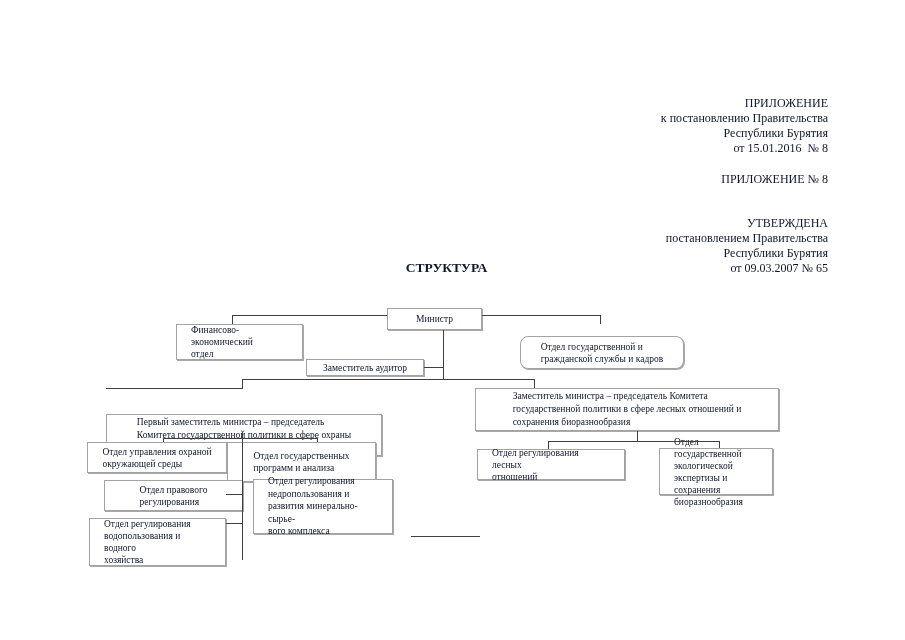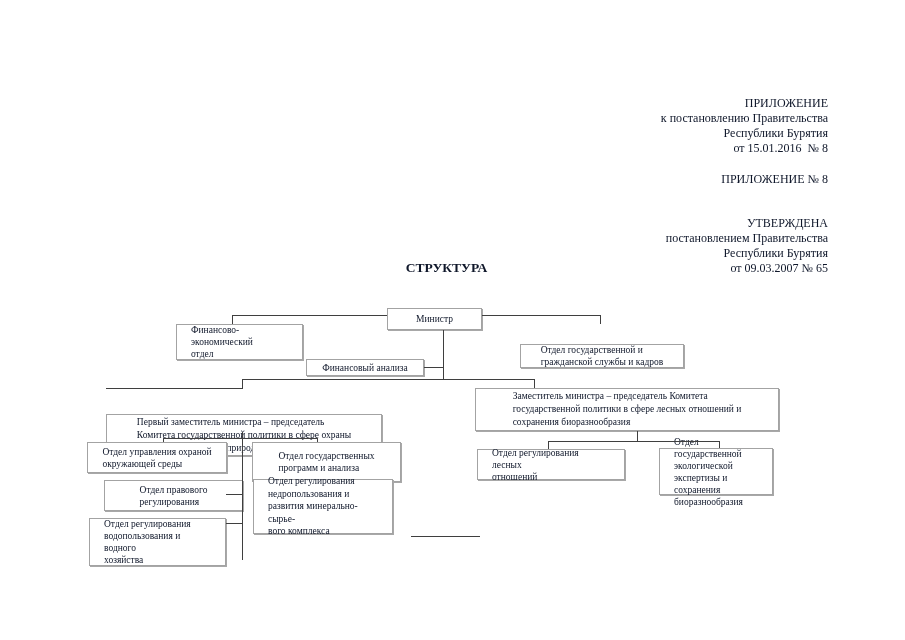--- a/index.html
+++ b/index.html
@@ -22,26 +22,26 @@
   
   .obox{
     position:absolute;background:#fff;border:1px solid #a3a3a3;
     box-shadow:1px 1px 0 #a8a8a8;box-sizing:border-box;
     display:flex;align-items:center;justify-content:center;
     font-size:9.5px;line-height:12px;white-space:pre-wrap;
     padding:1px 14px;
   }
   #b-minister          {left:387px;top:308px;width:95px;height:22px;}
   #b-fin-econ          {left:176px;top:324px;width:127px;height:36px;}
-  #b-civil-service     {left:520px;top:344px;width:164px;height:24px;}
+  #b-civil-service     {left:520px;top:336px;width:164px;height:33px;border-radius:8px;}
   #b-auditor           {left:306px;top:359px;width:118px;height:17px;}
   #b-first-deputy      {left:106px;top:390px;width:276px;height:42px;line-height:13px;margin-top:24px;}
   #b-deputy-forest     {left:475px;top:388px;width:304px;height:43px;line-height:13px;}
   #b-env-protection    {left:87px; top:442px;width:140px;height:31px;}
-  #b-state-programs    {left:252px;top:442px;width:149px;height:40px;}
+  #b-state-programs    {left:227px;top:442px;width:149px;height:40px;}
   #b-legal             {left:88px; top:480px;width:139px;height:31px;margin-left:16px;}
   #b-subsoil           {left:253px;top:479px;width:140px;height:55px;line-height:12.5px;}
   #b-water             {left:89px; top:518px;width:137px;height:48px;}
   #b-forest-relations  {left:477px;top:449px;width:148px;height:31px;}
   #b-ecology-expertise {left:659px;top:448px;width:114px;height:47px;}
   
   .hline,.vline{position:absolute;background:#3f3f3f;}
   .hline{height:1px;}
   .vline{width:1px;}
   #l-min-left-h   {left:232px;top:315px;width:155px;}
@@ -85,21 +85,21 @@
     <div class="t1">СТРУКТУРА</div>
   </div>
 
   <div>
 
     <div class="obox" id="b-minister">Министр</div>
     <div class="obox" id="b-fin-econ">Финансово-экономический
 отдел</div>
     <div class="obox" id="b-civil-service">Отдел государственной и
 гражданской службы и кадров</div>
-    <div class="obox" id="b-auditor">Финансовый анализа</div>
+    <div class="obox" id="b-auditor">Заместитель аудитор</div>
     <div class="obox" id="b-first-deputy">Первый заместитель министра – председатель
 Комитета государственной политики в сфере охраны
 окружающей среды и природопользования</div>
     <div class="obox" id="b-deputy-forest">Заместитель министра – председатель Комитета
 государственной политики в сфере лесных отношений и
 сохранения биоразнообразия</div>
     <div class="obox" id="b-env-protection">Отдел управления охраной
 окружающей среды</div>
     <div class="obox" id="b-state-programs">Отдел государственных
 программ и анализа</div>

